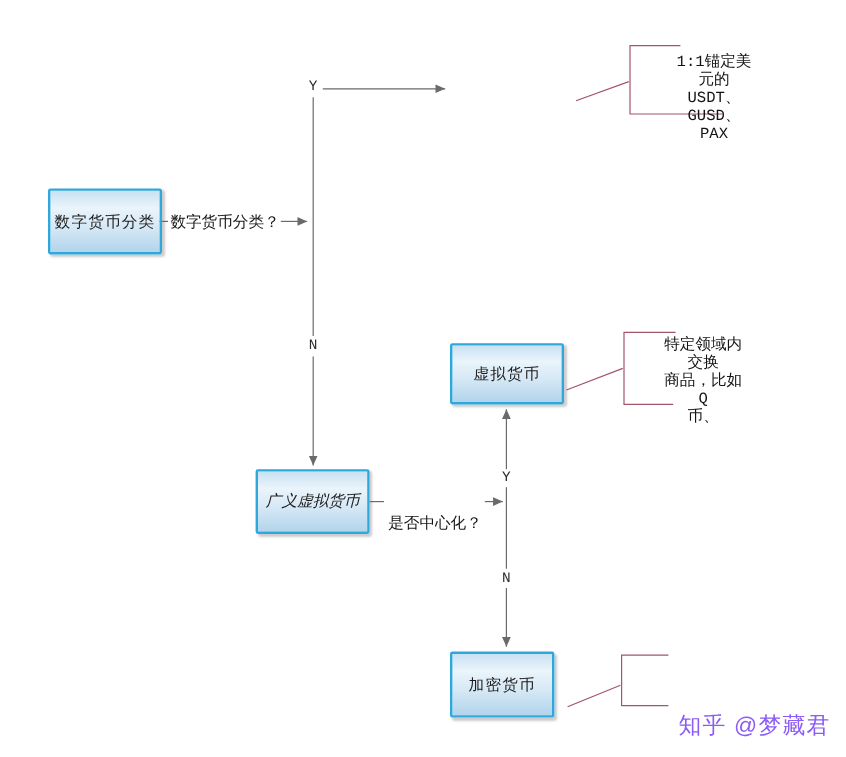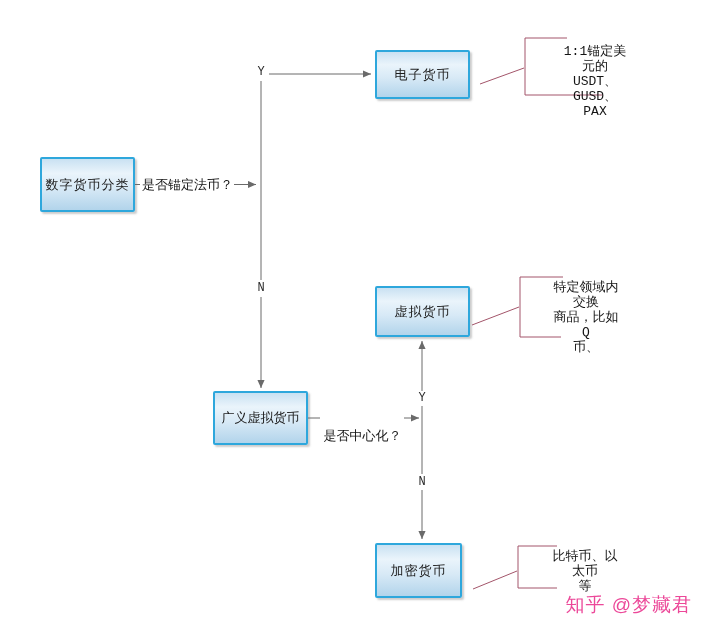--- a/index.html
+++ b/index.html
@@ -36,21 +36,21 @@
     position:absolute;
     font-family:"Liberation Mono","DejaVu Sans Mono",monospace;
     font-size:13px;color:#141414;
     line-height:15px;text-align:center;
   }
   .callout-text span{display:block;padding-left:32px;}
   #watermark{
     position:absolute;
     left:540px;top:592px;width:152px;
     text-align:right;
-    font-size:19px;color:#ec4899;letter-spacing:1px;
+    font-size:19px;color:#8b5cf6;letter-spacing:1px;
     white-space:nowrap;
   }
 </style>
 </head>
 <body>
 
 <div id="stage">
 
   <svg id="wires" width="705" height="631" viewBox="0 0 705 631">
     <defs>
@@ -92,57 +92,50 @@
 
       <polyline points="557,546 518,546 518,588 557,588"></polyline>
       <line x1="473" y1="589" x2="517" y2="571"></line>
     </g>
   </svg>
 
   <div class="node" style="left:40px;top:157px;width:95px;height:55px;">
     <span>数字货币分类</span>
   </div>
 
-  <div class="node" style="left:375px;top:50px;width:95px;height:49px;">
-    <span>电子货币</span>
-  </div>
 
   <div class="node" style="left:375px;top:286px;width:95px;height:51px;text-align:right;">
     <span>虚拟货币</span>
   </div>
 
-  <div class="node" style="left:213px;top:391px;width:95px;height:54px;letter-spacing:0;">
+  <div class="node" style="left:213px;top:391px;width:95px;height:54px;letter-spacing:0;font-style:italic;">
     <span>广义虚拟货币</span>
   </div>
 
   <div class="node" style="left:375px;top:543px;width:87px;height:55px;">
     <span>加密货币</span>
   </div>
 
-  <div class="q-label" style="left:141px;top:177px;width:93px;">是否锚定法币？</div>
+  <div class="q-label" style="left:141px;top:177px;width:93px;">数字货币分类？</div>
 
   <div class="q-label" style="left:322px;top:428px;width:81px;">是否中心化？</div>
 
   <div class="yn" style="left:253px;top:66px;">Y</div>
   <div class="yn" style="left:253px;top:282px;">N</div>
   <div class="yn" style="left:414px;top:392px;">Y</div>
   <div class="yn" style="left:414px;top:476px;">N</div>
 
   <div class="callout-text" style="left:527px;top:44px;width:104px;">
     <span>1:1锚定美元的</span>
     <span>USDT、GUSD、</span>
     <span>PAX</span>
   </div>
 
   <div class="callout-text" style="left:518px;top:280px;width:104px;">
     <span>特定领域内交换</span>
     <span>商品，比如Q</span>
     <span>币、</span>
   </div>
 
-  <div class="callout-text" style="left:516px;top:549px;width:106px;">
-    <span>比特币、以太币</span>
-    <span>等</span>
-  </div>
 
   <div id="watermark">知乎 @梦藏君</div>
 
 </div>
 
 </body></html>

